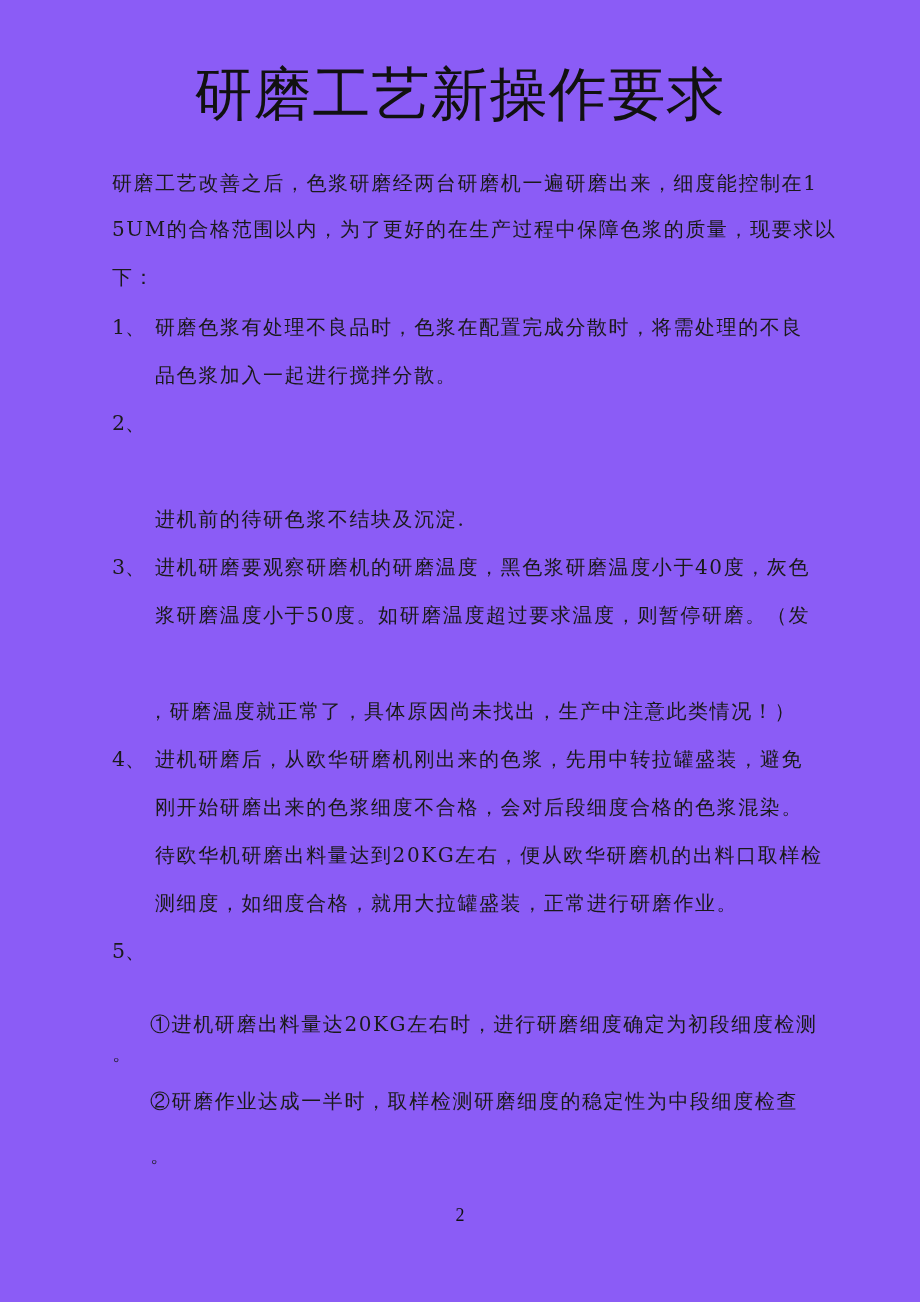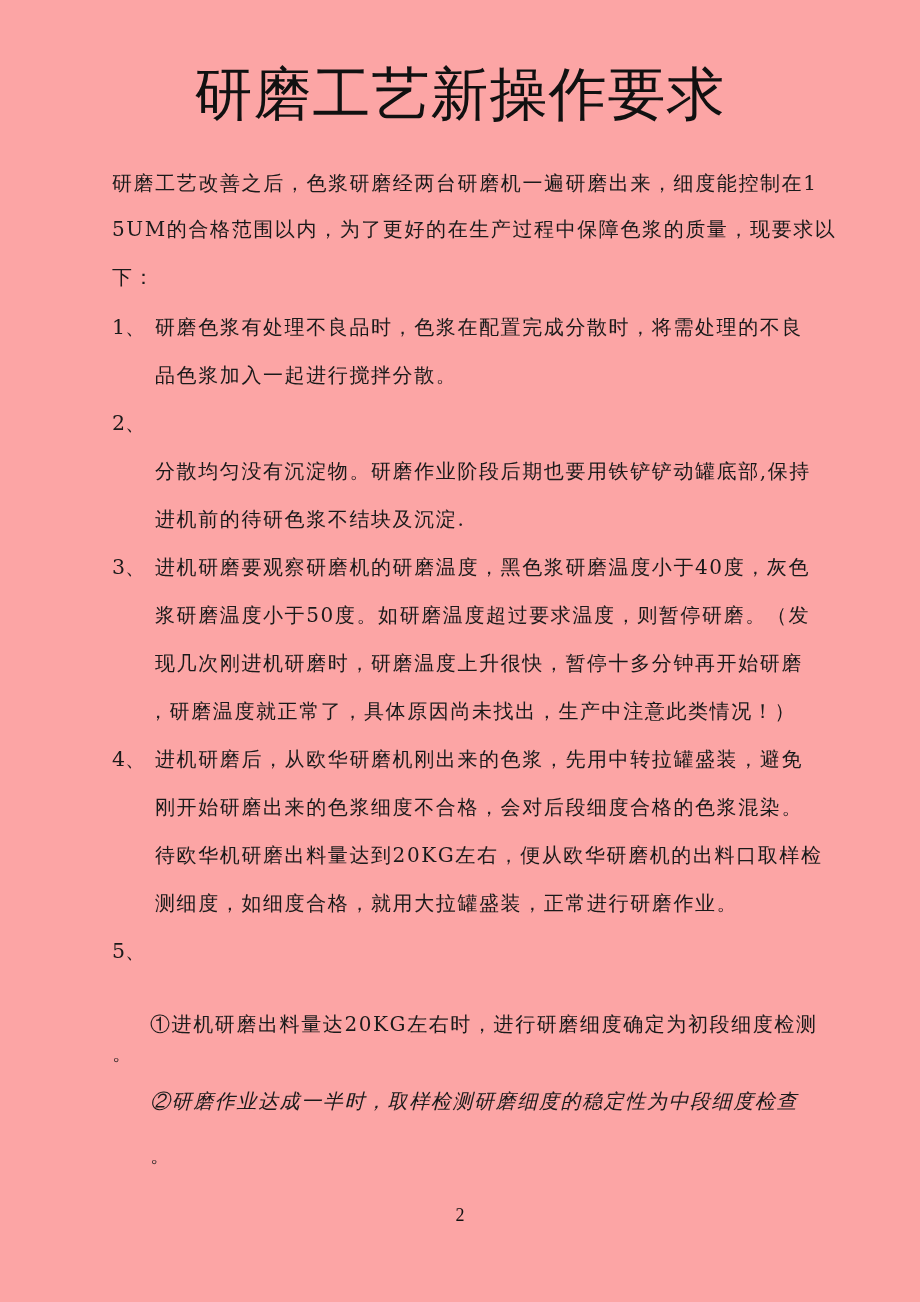--- a/index.html
+++ b/index.html
@@ -1,18 +1,18 @@
 <!DOCTYPE html>
 <html><head>
 <meta charset="utf-8">
 <style>
   html, body { margin: 0; padding: 0; background: #ffffff; }
   body { width: 920px; height: 1302px; position: relative; overflow: hidden;
          font-family: "DejaVu Serif", "Liberation Serif", serif; color: #111111; }
-  .page { position: absolute; left: 0; top: 0; width: 920px; height: 1302px; background: #fca5a5; }
+  .page { position: absolute; left: 0; top: 0; width: 920px; height: 1302px; background: #8b5cf6; }
   .title { position: absolute; left: 0; top: 58px; width: 920px; text-align: center;
            font-size: 58px; line-height: 72px; letter-spacing: 1px; color: #111;
            font-family: "DejaVu Sans", "Liberation Sans", sans-serif; font-weight: normal; }
   .line { position: absolute; font-size: 20px; line-height: 30px; white-space: nowrap; letter-spacing: 1.6px; color: #1a1a1a; }
   .num { position: absolute; left: 112px; font-size: 20.5px; line-height: 30px; white-space: nowrap; color: #1a1a1a; }
   .page-number { position: absolute; left: 0; width: 920px; top: 1203px; text-align: center;
                  font-size: 18px; line-height: 24px; font-family: "Liberation Serif", serif; color: #111; }
 </style>
 </head>
 <body>
@@ -23,37 +23,35 @@
 
   <div class="line" style="left:112px; top:168px;">研磨工艺改善之后，色浆研磨经两台研磨机一遍研磨出来，细度能控制在1</div>
   <div class="line" style="left:112px; top:214px;">5UM的合格范围以内，为了更好的在生产过程中保障色浆的质量，现要求以</div>
   <div class="line" style="left:112px; top:262px;">下：</div>
 
   <div class="num" style="top:312px;">1、</div>
   <div class="line" style="left:155px; top:312px;">研磨色浆有处理不良品时，色浆在配置完成分散时，将需处理的不良</div>
   <div class="line" style="left:155px; top:360px;">品色浆加入一起进行搅拌分散。</div>
 
   <div class="num" style="top:408px;">2、</div>
-  <div class="line" style="left:155px; top:456px;">分散均匀没有沉淀物。研磨作业阶段后期也要用铁铲铲动罐底部,保持</div>
   <div class="line" style="left:155px; top:504px;">进机前的待研色浆不结块及沉淀.</div>
 
   <div class="num" style="top:552px;">3、</div>
   <div class="line" style="left:155px; top:552px;">进机研磨要观察研磨机的研磨温度，黑色浆研磨温度小于40度，灰色</div>
   <div class="line" style="left:155px; top:600px;text-align:right;">浆研磨温度小于50度。如研磨温度超过要求温度，则暂停研磨。（发</div>
-  <div class="line" style="left:155px; top:648px;">现几次刚进机研磨时，研磨温度上升很快，暂停十多分钟再开始研磨</div>
   <div class="line" style="left:148px; top:696px;">，研磨温度就正常了，具体原因尚未找出，生产中注意此类情况！）</div>
 
   <div class="num" style="top:744px;">4、</div>
   <div class="line" style="left:155px; top:744px;">进机研磨后，从欧华研磨机刚出来的色浆，先用中转拉罐盛装，避免</div>
   <div class="line" style="left:155px; top:792px;">刚开始研磨出来的色浆细度不合格，会对后段细度合格的色浆混染。</div>
   <div class="line" style="left:155px; top:840px;">待欧华机研磨出料量达到20KG左右，便从欧华研磨机的出料口取样检</div>
   <div class="line" style="left:155px; top:888px;">测细度，如细度合格，就用大拉罐盛装，正常进行研磨作业。</div>
 
   <div class="num" style="top:936px;">5、</div>
 
   <div class="line" style="left:150px; top:984px;margin-top:25px;">①进机研磨出料量达20KG左右时，进行研磨细度确定为初段细度检测</div>
   <div class="line" style="left:112px; top:1038px;">。</div>
 
-  <div class="line" style="left:150px; top:1086px;font-style:italic;">②研磨作业达成一半时，取样检测研磨细度的稳定性为中段细度检查</div>
+  <div class="line" style="left:150px; top:1086px;">②研磨作业达成一半时，取样检测研磨细度的稳定性为中段细度检查</div>
   <div class="line" style="left:150px; top:1140px;">。</div>
 
   <div class="page-number">2</div>
 </div>
 
 </body></html>

